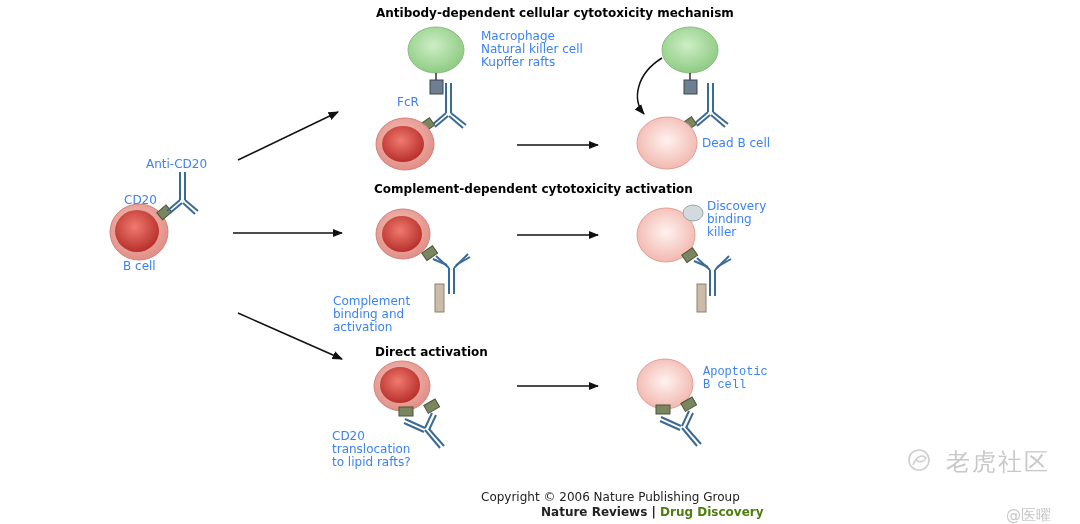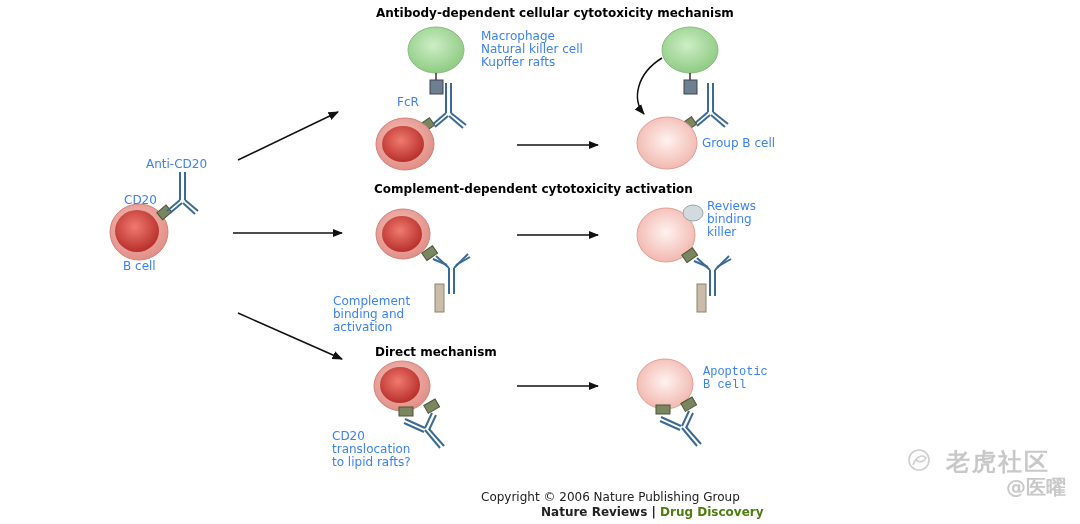--- a/index.html
+++ b/index.html
@@ -2,21 +2,21 @@
 <html><head>
 <meta charset="utf-8">
 <style>
   html, body { margin: 0; padding: 0; background: #ffffff; }
   body { width: 1080px; height: 524px; position: relative; overflow: hidden;
          font-family: "DejaVu Sans", sans-serif; color: #1a1a1a; }
   svg.diagram { position: absolute; left: 0; top: 0; }
   .lbl { position: absolute; font-size: 12px; line-height: 14px; white-space: nowrap; color: #3b82f6; }
   .ttl { position: absolute; font-size: 12px; font-weight: bold; white-space: nowrap; color: #000000; }
   .copy { position: absolute; font-size: 12px; white-space: nowrap; color: #222; }
-  .wm { position: absolute; color: #c8c8c8; white-space: nowrap; font-weight: bold; }
+  .wm { position: absolute; color: #c8c8c8; white-space: nowrap; }
   .ml div { line-height: 13px; }
 </style>
 </head>
 <body>
 
 <svg class="diagram" width="1080" height="524" viewBox="0 0 1080 524">
   <defs>
     <radialGradient id="gNuc" cx="45%" cy="40%" r="60%">
       <stop offset="0%" stop-color="#f07a6e"></stop>
       <stop offset="100%" stop-color="#b8302c"></stop>
@@ -156,44 +156,44 @@
 <div class="lbl" style="left:124px;top:193px;">CD20</div>
 <div class="lbl" style="left:123px;top:259px;">B cell</div>
 
 <div class="ttl" style="left:376px;top:6px;">Antibody-dependent cellular cytotoxicity mechanism</div>
 <div class="lbl ml" style="left:481px;top:30px;">
   <div>Macrophage</div>
   <div>Natural killer cell</div>
   <div>Kupffer rafts</div>
 </div>
 <div class="lbl" style="left:397px;top:79px;margin-top:16px;">FcR</div>
-<div class="lbl" style="left:702px;top:136px;">Group B cell</div>
+<div class="lbl" style="left:702px;top:136px;">Dead B cell</div>
 
 <div class="ttl" style="left:374px;top:182px;">Complement-dependent cytotoxicity activation</div>
 <div class="lbl ml" style="left:333px;top:295px;">
   <div>Complement</div>
   <div>binding and</div>
   <div>activation</div>
 </div>
 <div class="lbl ml" style="left:707px;top:200px;">
-  <div>Reviews</div>
+  <div>Discovery</div>
   <div>binding</div>
   <div>killer</div>
 </div>
 
-<div class="ttl" style="left:375px;top:345px;">Direct mechanism</div>
+<div class="ttl" style="left:375px;top:345px;">Direct activation</div>
 <div class="lbl ml" style="left:332px;top:430px;">
   <div>CD20</div>
   <div>translocation</div>
   <div>to lipid rafts?</div>
 </div>
 <div class="lbl ml" style="left:703px;top:366px;font-family:Liberation Mono, monospace;">
   <div>Apoptotic</div>
   <div>B cell</div>
 </div>
 
 <div class="copy" style="left:481px;top:490px;">Copyright © 2006 Nature Publishing Group</div>
 <div class="copy" style="left:541px;top:505px;font-weight:bold;">
   <span>Nature Reviews</span><span> | </span><span style="color:#4d7c0f;">Drug Discovery</span>
 </div>
 
 <div class="wm" style="left:946px;top:446px;font-size:24px;letter-spacing:2px;">老虎社区</div>
-<div class="wm" style="left:1006px;top:474px;font-size:20px;">@医曜</div>
+<div class="wm" style="left:1006px;top:506px;font-size:15px;">@医曜</div>
 
 </body></html>

